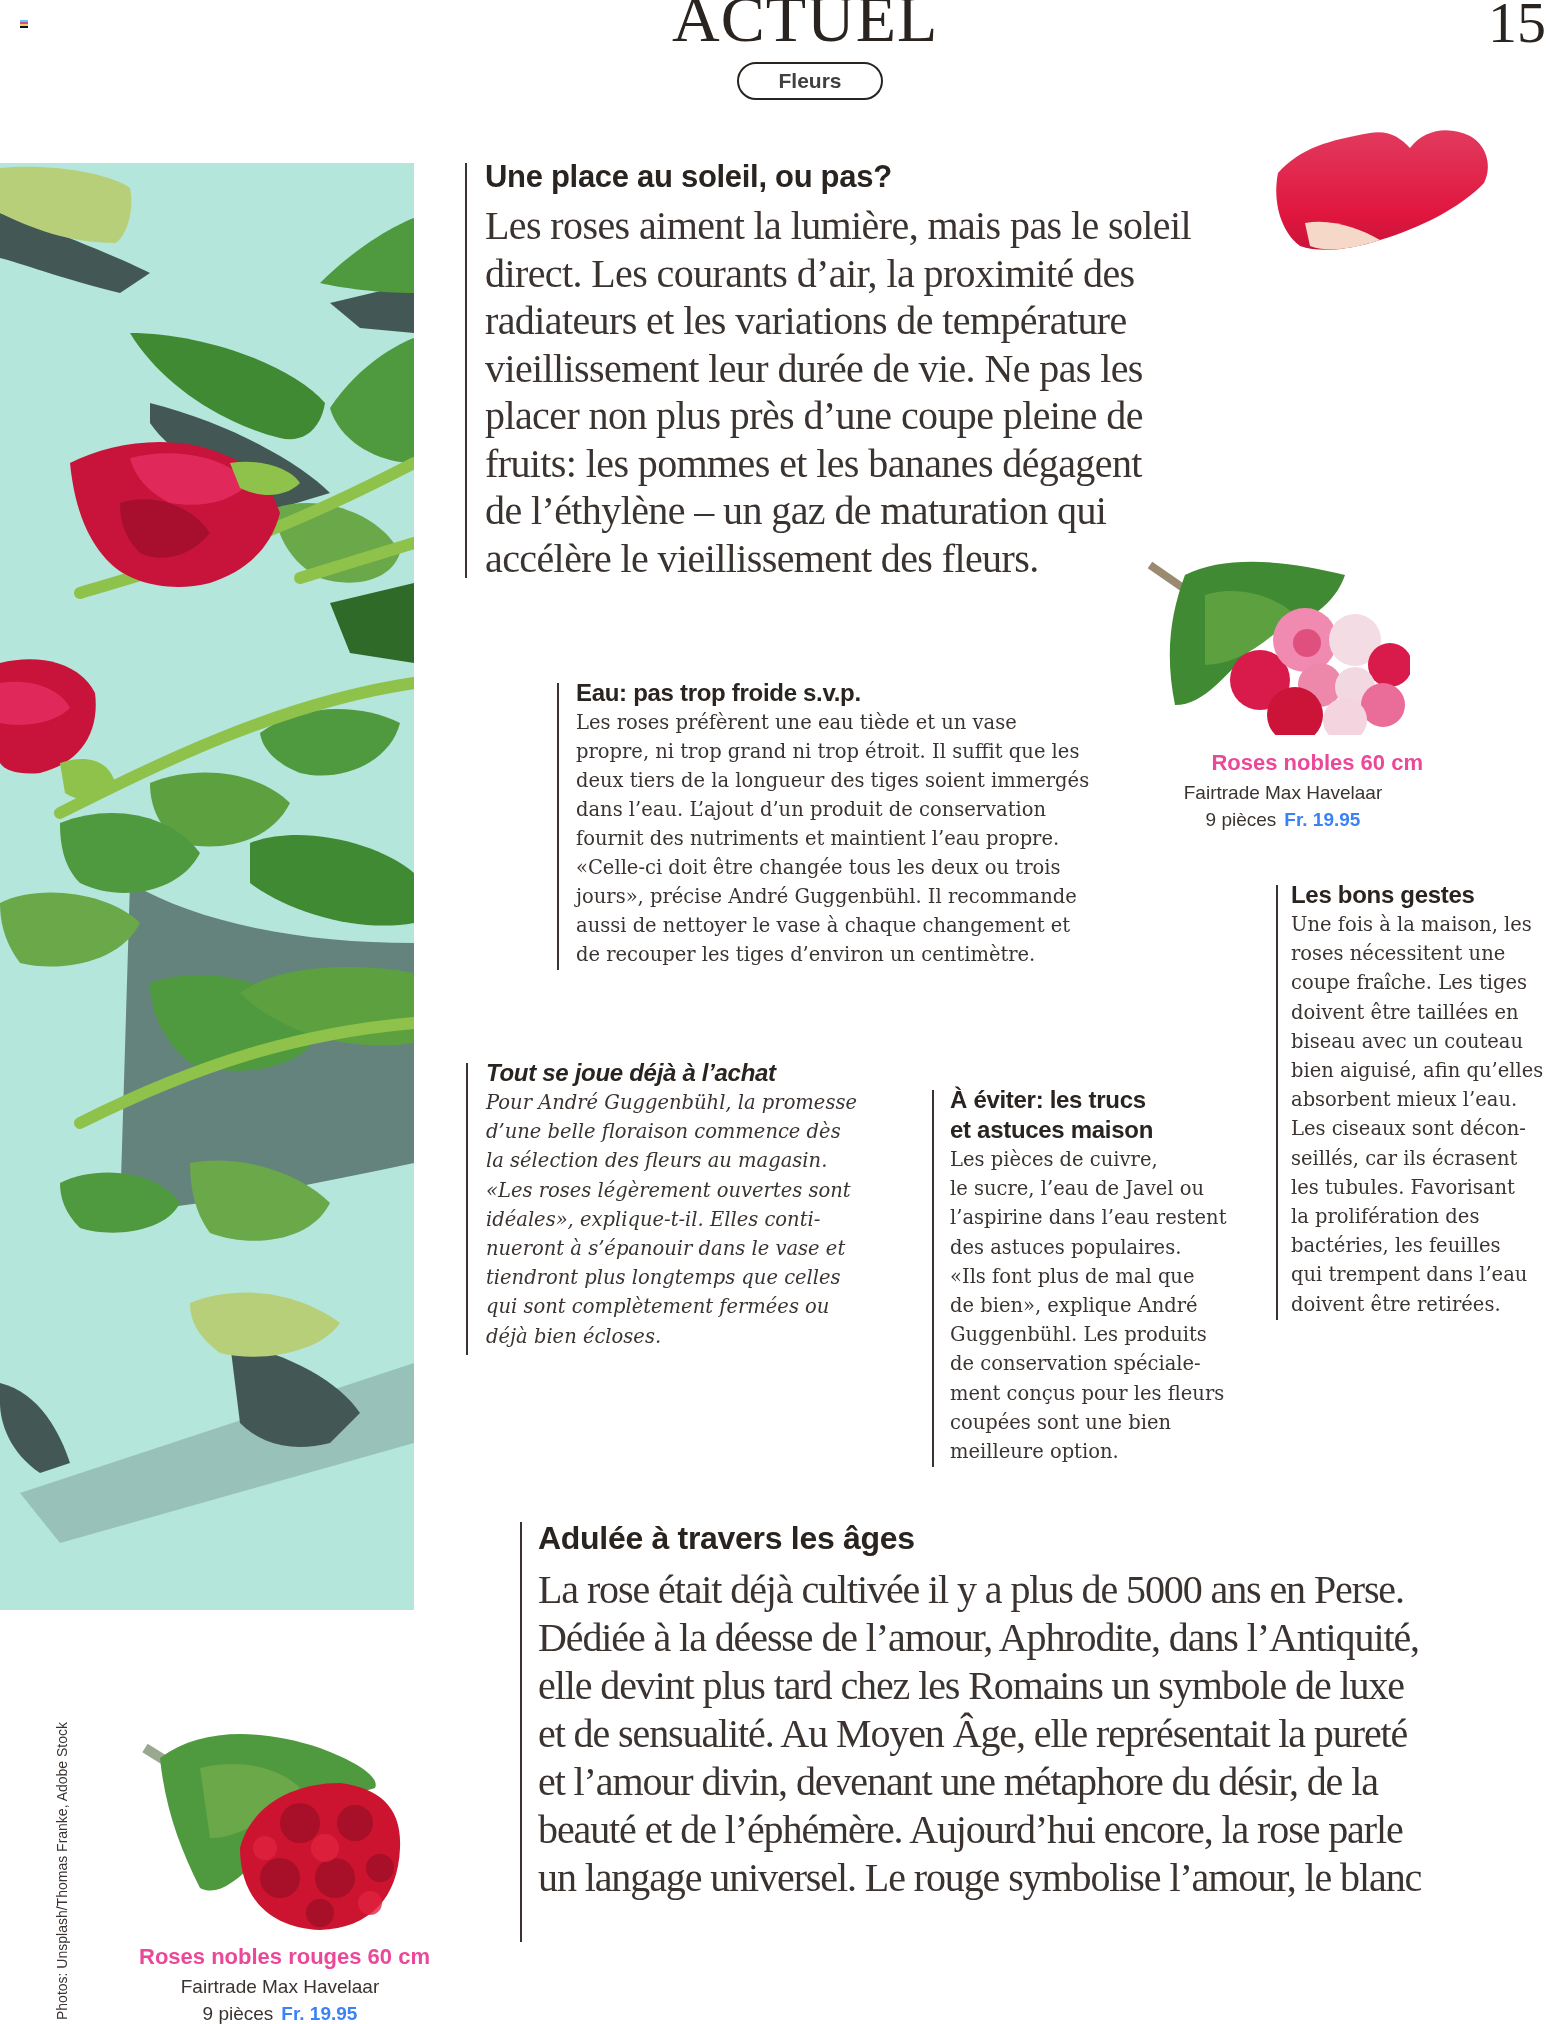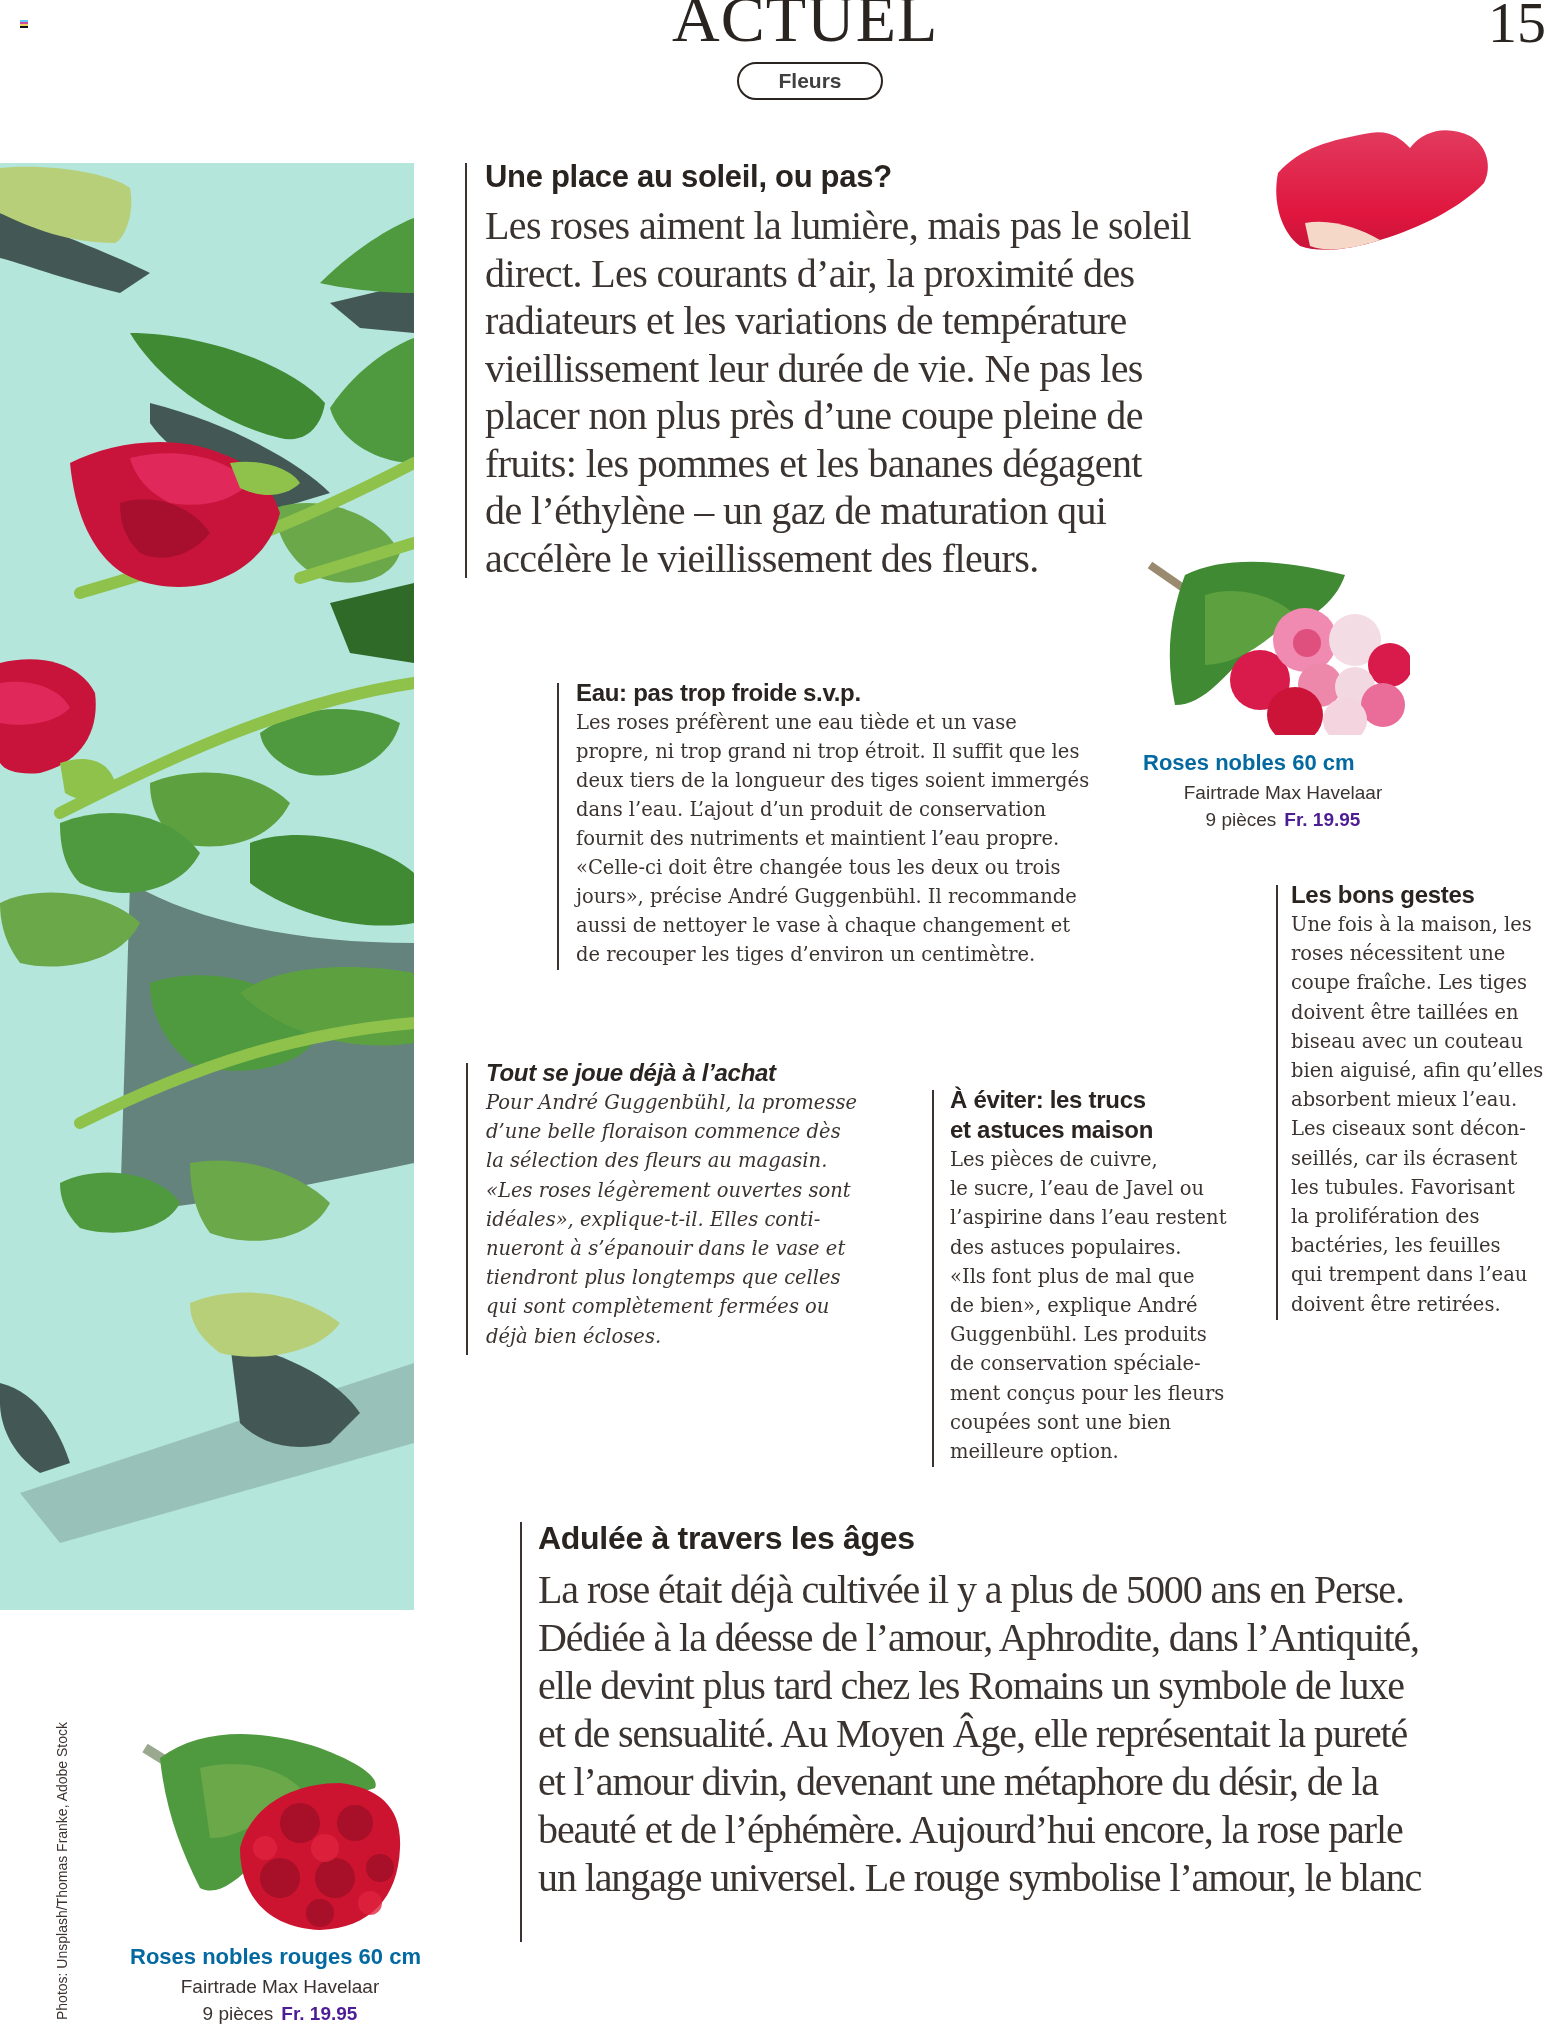--- a/index.html
+++ b/index.html
@@ -12,23 +12,23 @@
   .section-title { left:672px; top:-14px; font-size:66px; letter-spacing:1px; color:#2a2420; font-weight:normal; line-height:1; }
   .page-num { left:1488px; top:-6px; font-size:58px; color:#2a2420; line-height:1; }
   .pill { left:737px; top:62px; width:146px; height:38px; border:2px solid #2a2420; border-radius:20px; box-sizing:border-box; display:flex; align-items:center; justify-content:center; font-size:21px; font-weight:bold; color:#404040; }
   .photo { left:0; top:163px; width:414px; height:1447px; background:#b4e6dc; overflow:hidden; }
   .petal { left:1270px; top:118px; width:222px; height:138px; }
   .rule { border-left:2px solid #3a3330; box-sizing:border-box; }
   .head { font-family:"Liberation Sans","DejaVu Sans",sans-serif; font-weight:bold; color:#2a2420; margin:0; letter-spacing:-0.3px; }
   .body-lg { font-family:"Liberation Serif","DejaVu Serif",serif; color:#3a3330; margin:0; }
   .body-sm { font-family:"DejaVu Serif","Liberation Serif",serif; color:#3a3330; margin:0; }
   .line { display:block; white-space:nowrap; }
-  .product-name { font-family:"Liberation Sans","DejaVu Sans",sans-serif; font-weight:bold; color:#0369a1; font-size:22px; text-align:left; white-space:nowrap; }
+  .product-name { font-family:"Liberation Sans","DejaVu Sans",sans-serif; font-weight:bold; color:#ec4899; font-size:22px; text-align:right; white-space:nowrap; }
   .product-sub { font-family:"Liberation Sans","DejaVu Sans",sans-serif; color:#3a3330; font-size:19px; text-align:center; white-space:nowrap; line-height:27px; }
-  .product-price { font-weight:bold; color:#4c1d95; margin-left:8px; }
+  .product-price { font-weight:bold; color:#3b82f6; margin-left:8px; }
   .credit { left:54px; top:2020px; transform-origin:0 0; transform:rotate(-90deg); font-family:"Liberation Sans","DejaVu Sans",sans-serif; font-size:14px; color:#3a3330; white-space:nowrap; }
 </style>
 </head>
 <body>
 
 <div class="abs reg-mark">
   <span style="background:#5ec8f0"></span>
     <span style="background:#d04aa0"></span>
     <span style="background:#f0d060"></span>
     <span style="background:#111"></span>

